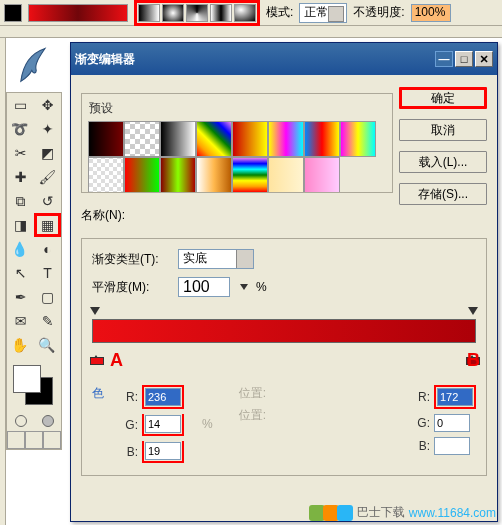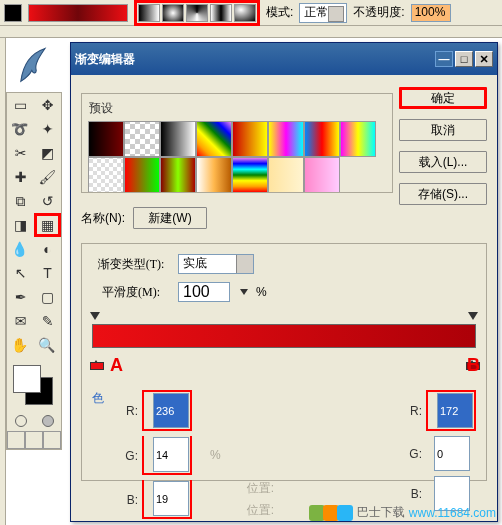--- a/index.html
+++ b/index.html
@@ -72,21 +72,21 @@
 .rightbtns { position: absolute; right: 10px; top: 12px; display: flex; flex-direction: column; gap: 10px; }
 .btn { width: 88px; height: 22px; background: #ece9d8; border: 1px solid #888; border-radius: 1px; font-size: 12px; display: flex; align-items: center; justify-content: center; cursor: pointer; }
 .btn.hl { border: 3px solid #f00; }
 
 .namerow { display: flex; align-items: center; gap: 8px; margin-top: 14px; }
 .namelbl { font-size: 12px; }
 .namefield { flex: 0 0 234px; height: 22px; border: 1px solid #7f9db9; background: #fff; font-size: 12px; padding: 0 4px; }
 
 .typebox { border: 1px solid #aca899; margin-top: 14px; padding: 10px; height: 238px; position: relative; }
 .row { display: flex; align-items: center; gap: 8px; font-size: 12px; margin-bottom: 8px; }
-.tlabel { width: 78px; text-align: center; font-family: Liberation Serif, serif; }
+.tlabel { width: 78px; text-align: left; }
 .combo { width: 76px; height: 20px; border: 1px solid #7f9db9; background: #fff; font-size: 12px; padding: 0 4px; position: relative; }
 .combo::after { content: ""; position: absolute; right: 0; top: 0; width: 16px; height: 18px; background: #d4d0c8; border-left: 1px solid #888; }
 .numin { width: 52px; height: 20px; border: 1px solid #7f9db9; background: #fff; font-size: 16px; padding: 0 4px; }
 .arrow { width: 0; height: 0; border-left: 4px solid transparent; border-right: 4px solid transparent; border-top: 6px solid #333; display: inline-block; margin-left: 2px; }
 
 .gradbar-wrap { margin-top: 10px; position: relative; height: 58px; }
 .gradbar { height: 24px; border: 1px solid #666; background: linear-gradient(90deg,#ec0e13,#ac0008); position: relative; top: 12px; }
 .stop-top { position: absolute; top: 0; width: 10px; height: 10px; }
 .stop-top::before { content: ""; position: absolute; left: 0; top: 0; width: 0; height: 0; border-left: 5px solid transparent; border-right: 5px solid transparent; border-top: 8px solid #333; }
 .stop-bot { position: absolute; bottom: 0; width: 12px; height: 12px; }
@@ -94,21 +94,21 @@
 .stop-bot::after { content: ""; position: absolute; left: 0; bottom: 0; width: 12px; height: 6px; background: #ec0e13; border: 1px solid #333; }
 .stop-bot.b::after { background: #ac0008; }
 .marker-label { position: absolute; font-size: 18px; font-weight: bold; color: #e00; }
 .mlA { left: 18px; bottom: -6px; }
 .mlB { right: -4px; bottom: -6px; }
 
 .stoprow { display: flex; gap: 18px; margin-top: 20px; font-size: 12px; }
 .stopcol { display: flex; flex-direction: column; gap: 5px; }
 .field-pair { display: flex; align-items: center; gap: 4px; }
 .flabel { width: 16px; text-align: right; color: #333; }
-.fval { width: 36px; height: 35px; border: 1px solid #7f9db9; background: #fff; font-size: 11px; padding: 0 2px; margin-left: 8px; }
+.fval { width: 36px; height: 18px; border: 1px solid #7f9db9; background: #fff; font-size: 11px; padding: 0 2px; }
 .fval.hl { background: #316ac5; color: #fff; }
 .redbox { border: 2px solid #f00; padding: 1px; display: inline-flex; flex-direction: column; gap: 3px; }
 .dim { color: #aca899; }
 .postxt { font-size: 12px; color: #aca899; margin-left: 8px; }
 
 .watermark { position: absolute; right: 6px; bottom: 4px; display: flex; align-items: center; gap: 4px; font-size: 12px; }
 .wm-logo { display: flex; }
 .wm-sq { width: 16px; height: 16px; border-radius: 3px; margin-left: -2px; }
 .wm-g { background: #7cb342; }
 .wm-o { background: #fb8c00; }
@@ -219,21 +219,20 @@
 
     <div class="rightbtns">
       <div class="btn hl">确定</div>
       <div class="btn">取消</div>
       <div class="btn">载入(L)...</div>
       <div class="btn">存储(S)...</div>
     </div>
 
     <div class="namerow">
       <span class="namelbl">名称(N):</span>
-      <div class="btn" style="width:74px">新建(W)</div>
     </div>
 
     <div class="typebox">
       <div class="row">
         <span class="tlabel">渐变类型(T):</span>
         <div class="combo">实底</div>
       </div>
       <div class="row">
         <span class="tlabel">平滑度(M):</span>
         <input class="numin" value="100" style="">
@@ -271,21 +270,21 @@
           <div class="field-pair">
               <span class="flabel">B:</span>
             <span class="redbox" style="border-top:none">
                 <input class="fval" value="19" style="">
               </span>
             </div>
         </div>
         <div class="stopcol" style="justify-content:center">
           <span class="dim">%</span>
         </div>
-        <div class="stopcol" style="justify-content:flex-end">
+        <div class="stopcol" style="justify-content:flex-start">
           <span class="postxt">位置:</span>
           <span class="postxt">位置:</span>
         </div>
         <div class="stopcol" style="margin-left:auto">
           <div class="field-pair">
               <span class="flabel">R:</span>
             <span class="redbox">
                 <input class="fval hl" value="172" style="">
               </span>
             </div>

